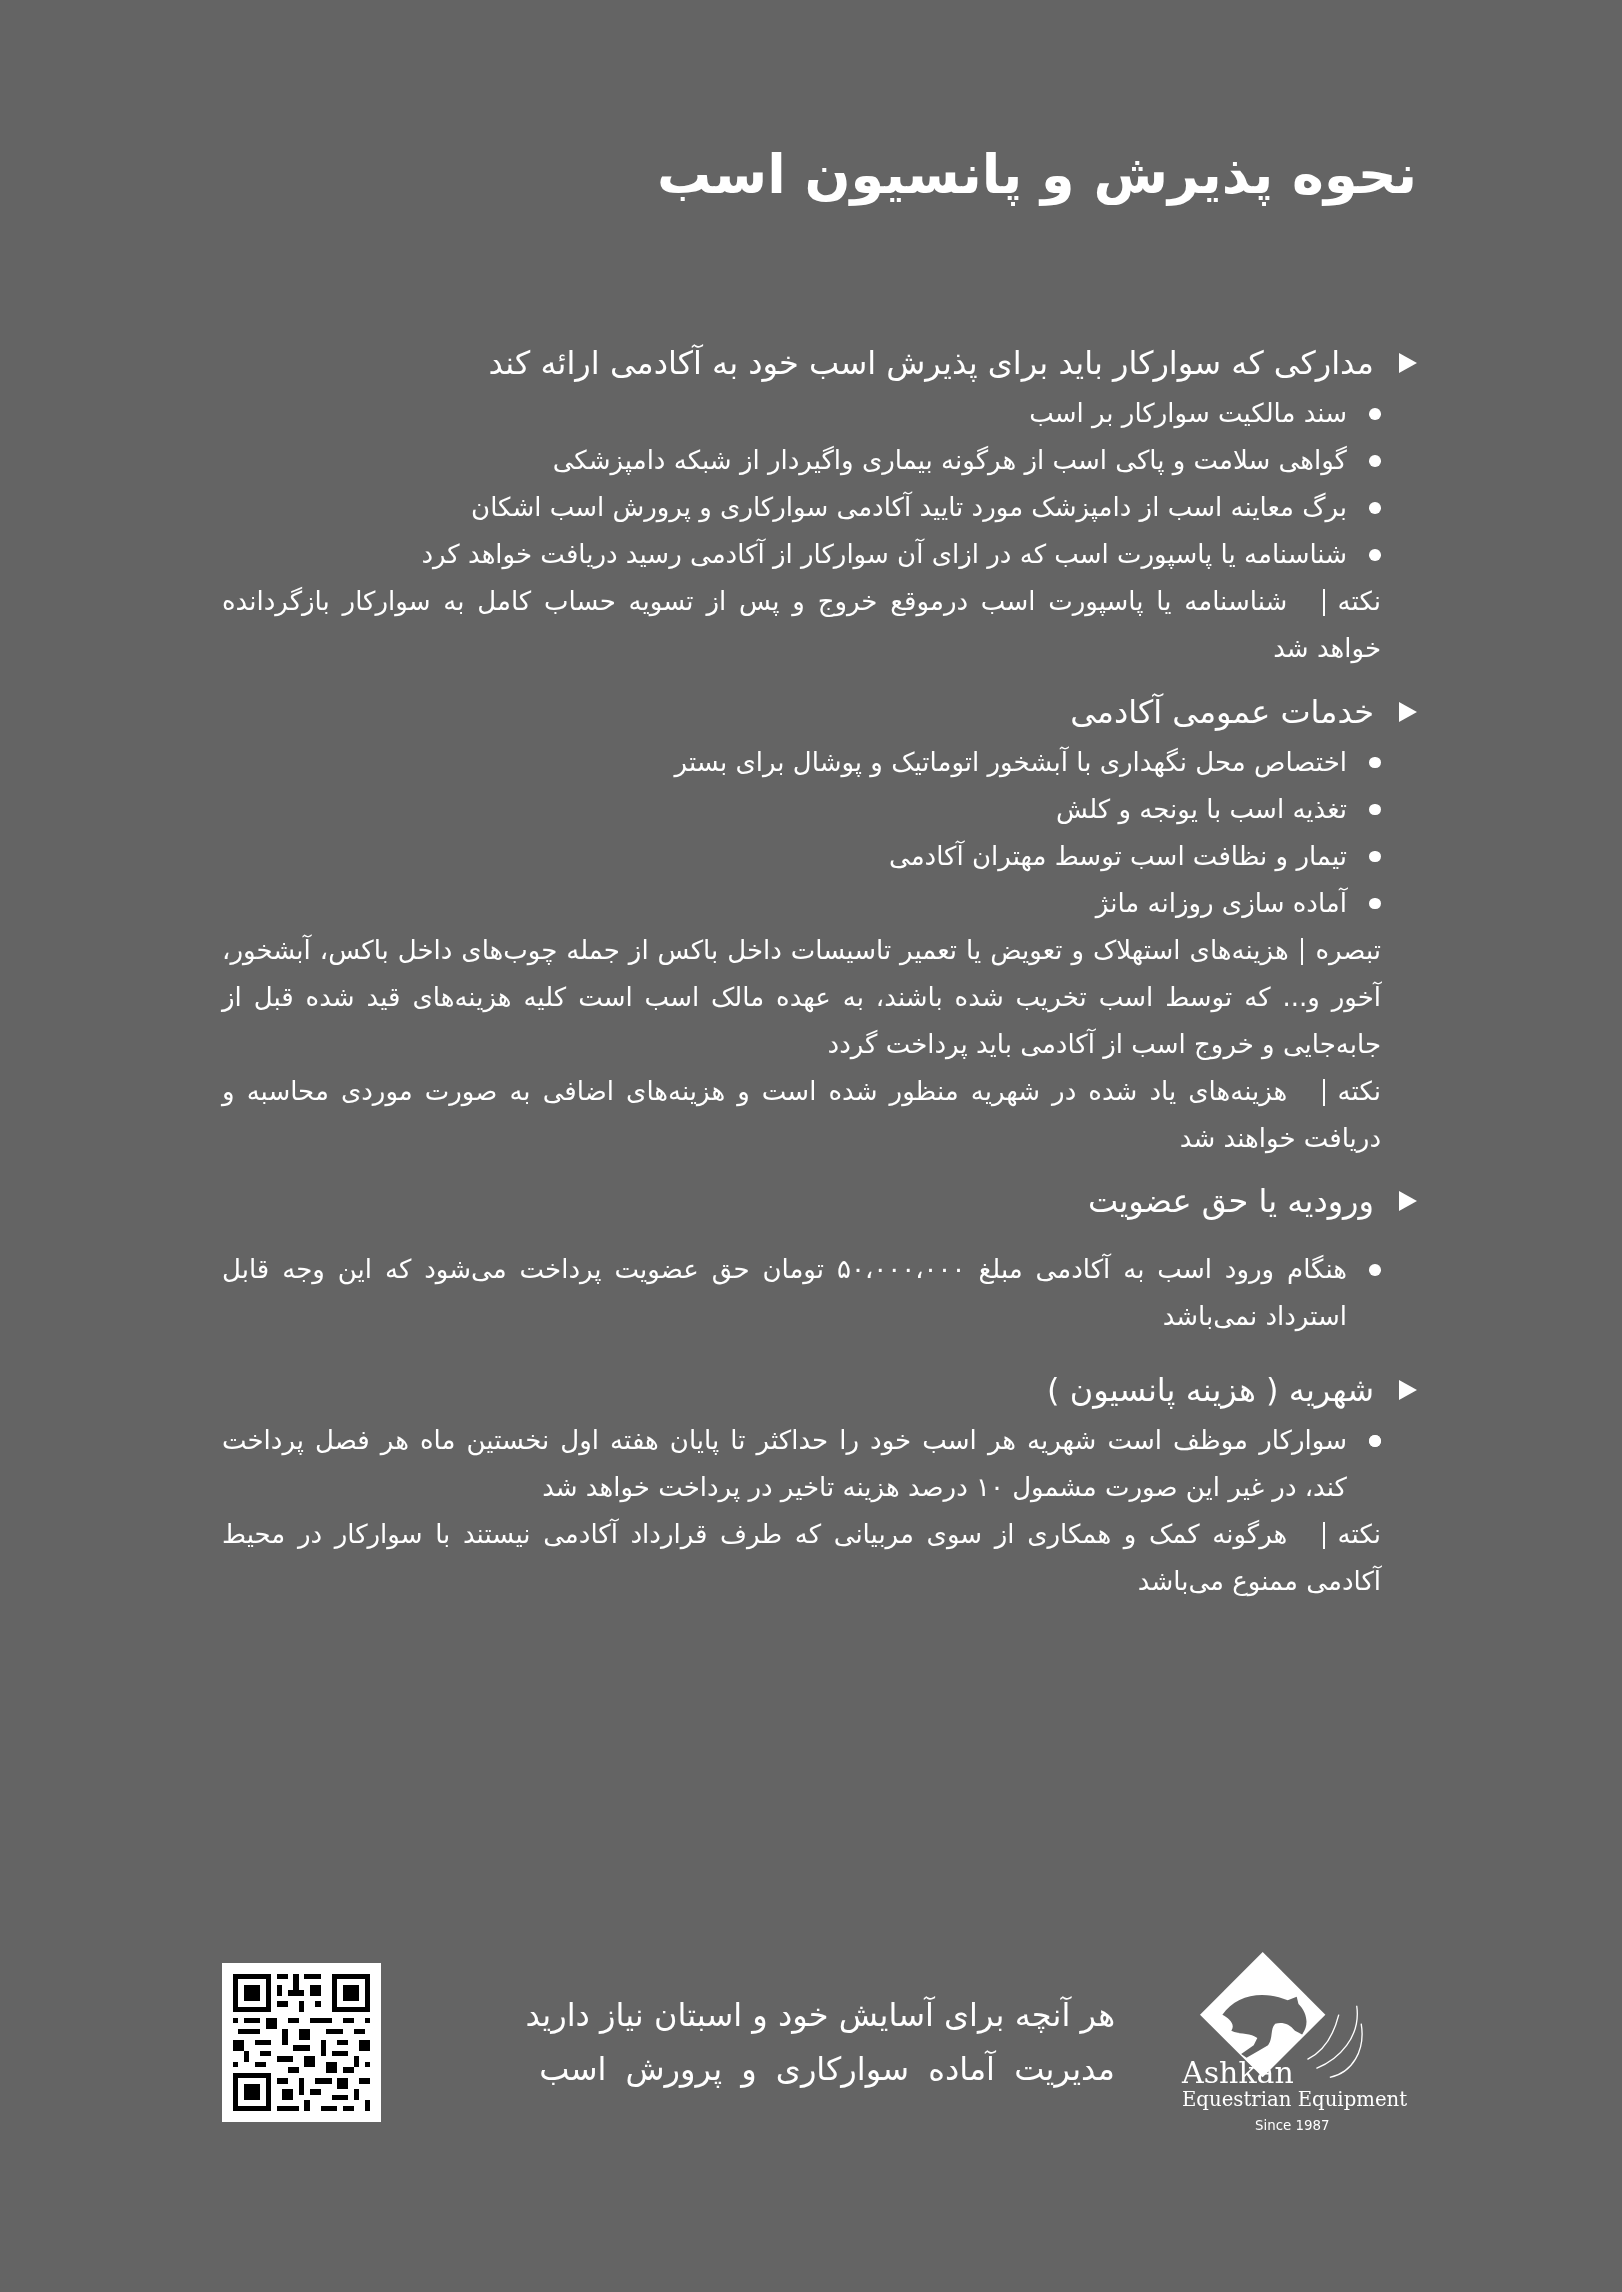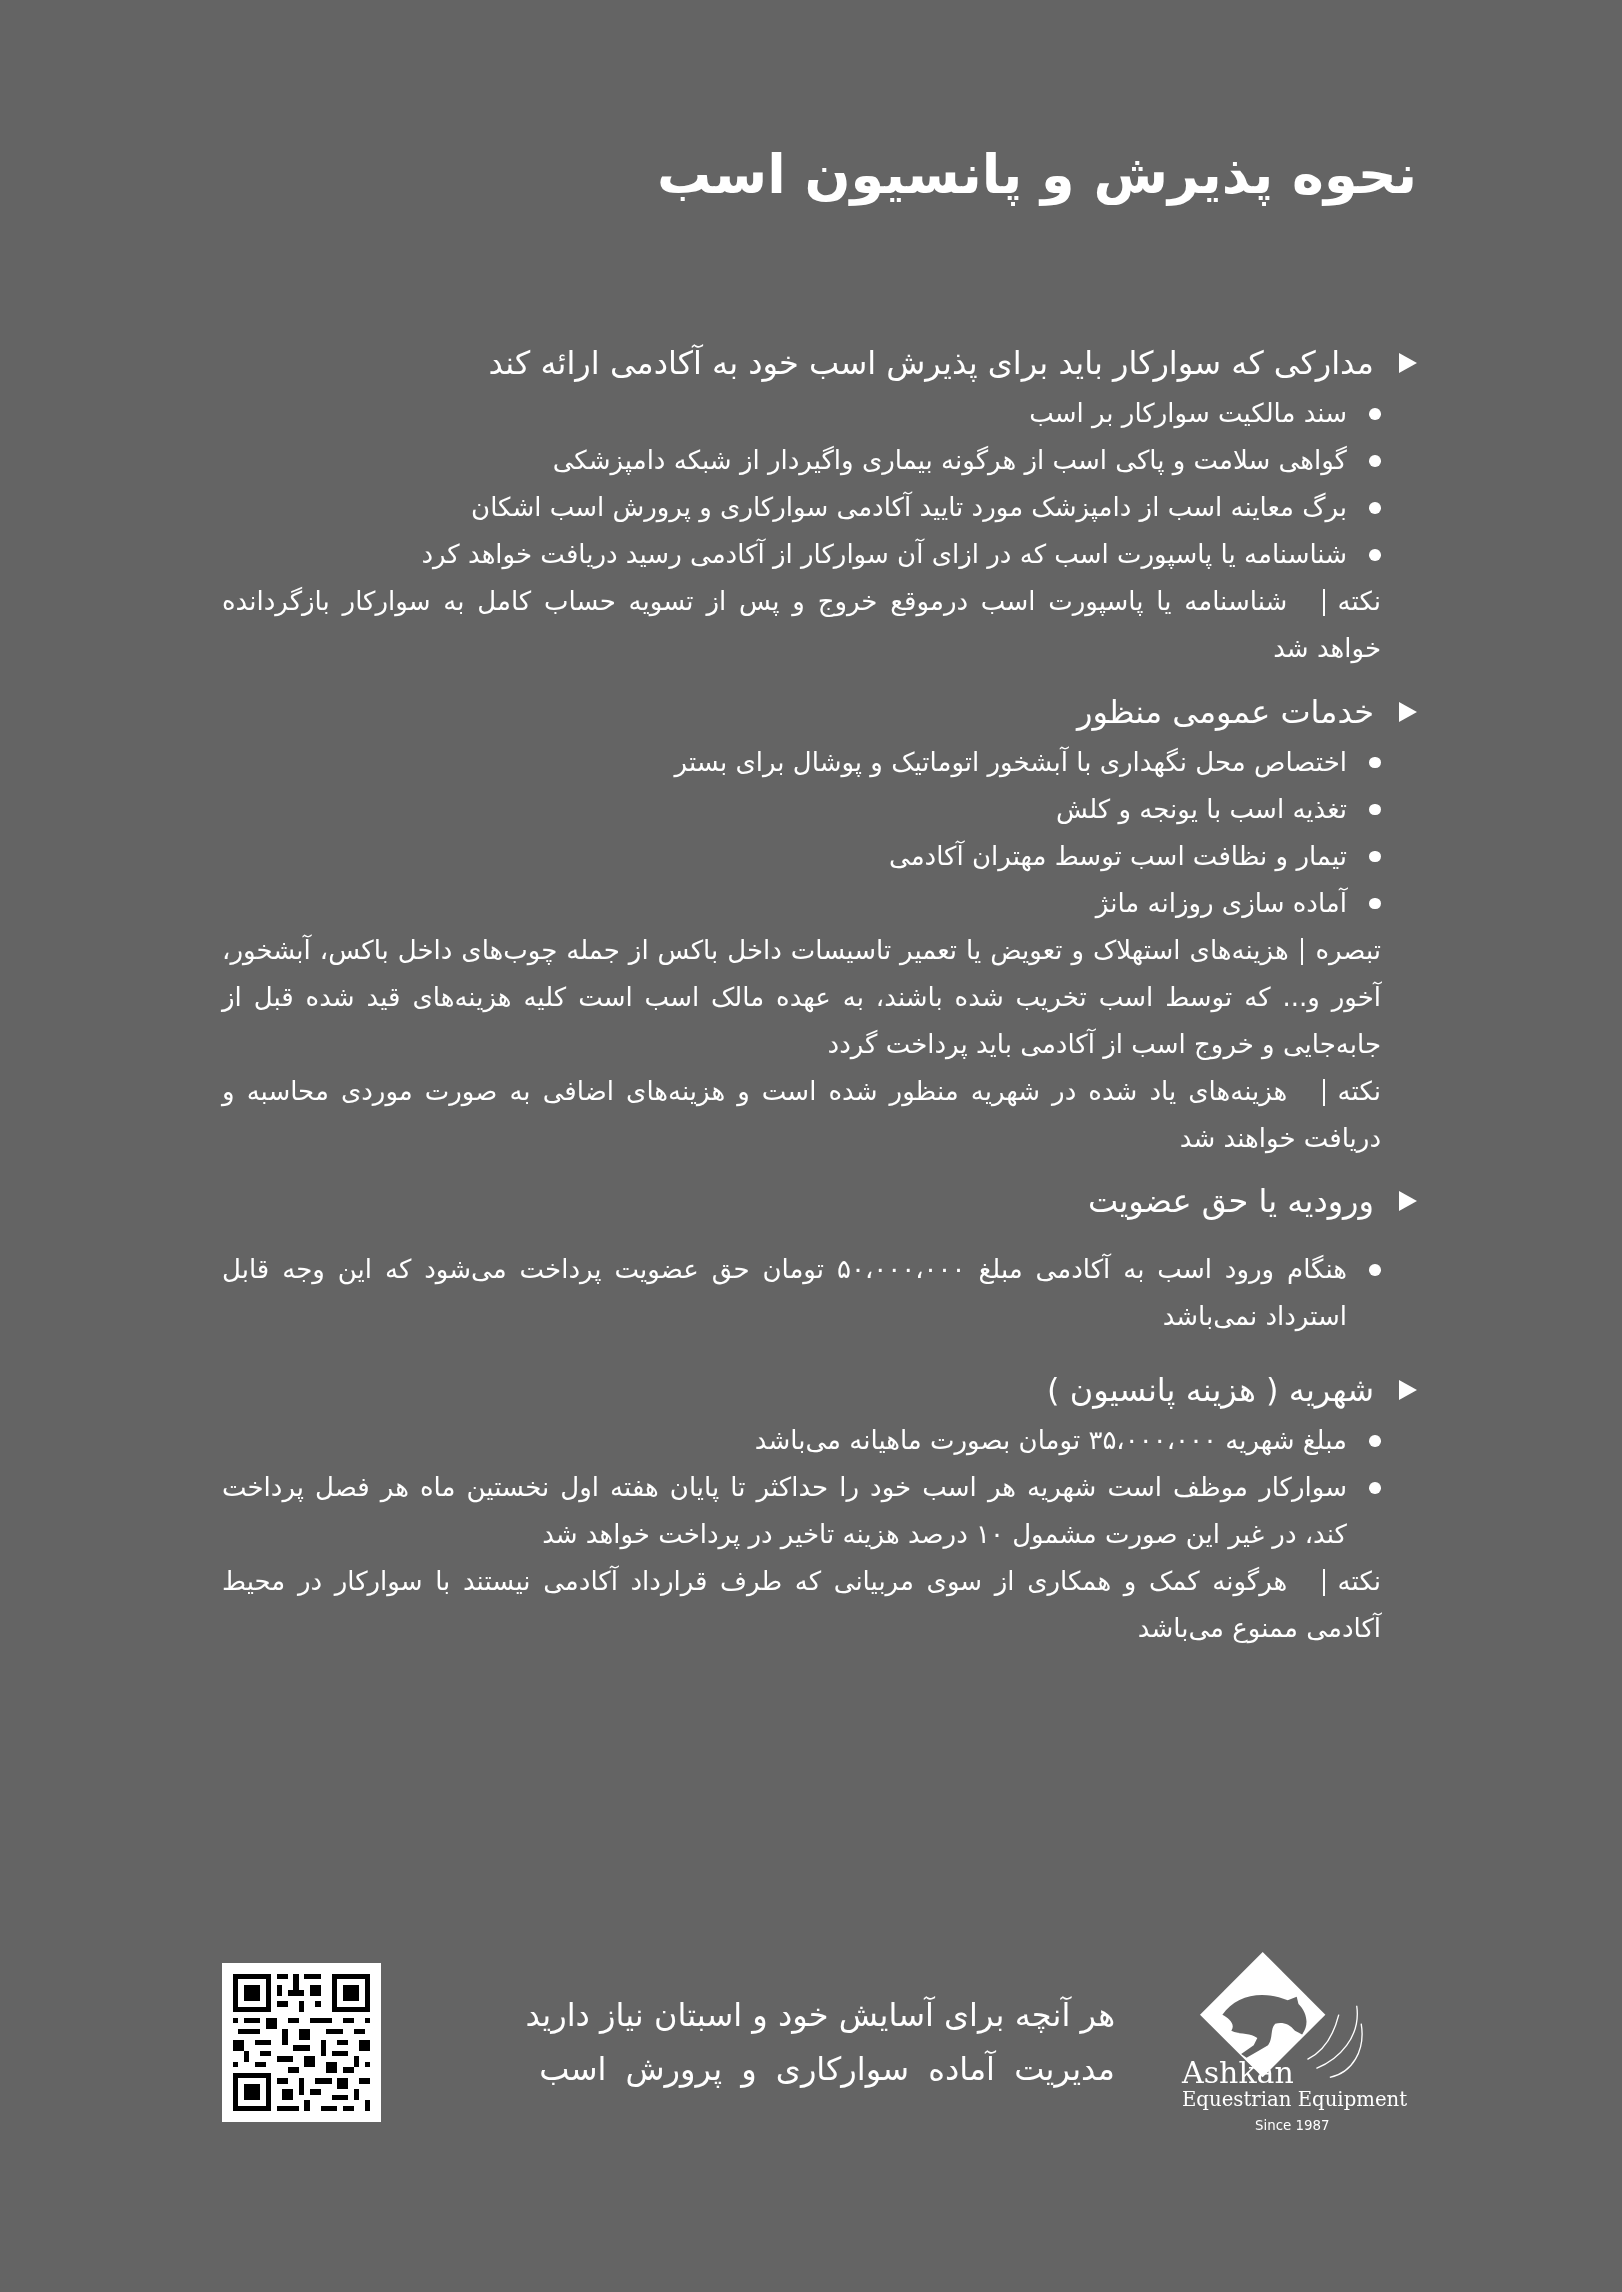--- a/index.html
+++ b/index.html
@@ -103,21 +103,21 @@
       <li><span class="dot"></span><span>شناسنامه یا پاسپورت اسب که در ازای آن سوارکار از آکادمی رسید دریافت خواهد کرد</span></li>
     </ul>
     <p class="note-wrap" style="margin:0;">
       <span class="note-label">نکته</span><span class="note-bar"></span><span>شناسنامه یا پاسپورت اسب درموقع خروج و پس از تسویه حساب کامل به سوارکار بازگردانده خواهد شد</span>
     </p>
   </section>
 
   <section class="s2">
     <h2 class="section-heading">
       <span class="tri"></span>
-      <span>خدمات عمومی منظور</span>
+      <span>خدمات عمومی آکادمی</span>
     </h2>
     <ul class="bullets">
       <li><span class="dot"></span><span>اختصاص محل نگهداری با آبشخور اتوماتیک و پوشال برای بستر</span></li>
       <li><span class="dot"></span><span>تغذیه اسب با یونجه و کلش</span></li>
       <li><span class="dot"></span><span>تیمار و نظافت اسب توسط مهتران آکادمی</span></li>
       <li><span class="dot"></span><span>آماده سازی روزانه مانژ</span></li>
     </ul>
     <p class="note-wrap" style="margin:0;">
       <span class="note-label">تبصره</span><span class="note-bar" style="margin-left:12.5px;"></span><span>هزینه‌های استهلاک و تعویض یا تعمیر تاسیسات داخل باکس از جمله چوب‌های داخل باکس، آبشخور، آخور و... که توسط اسب تخریب شده باشند، به عهده مالک اسب است کلیه هزینه‌های قید شده قبل از جابه‌جایی و خروج اسب از آکادمی باید پرداخت گردد</span>
     </p>
@@ -136,21 +136,21 @@
       <li style="text-align:justify;"><span class="dot"></span><span>هنگام ورود اسب به آکادمی مبلغ ۵۰،۰۰۰،۰۰۰ تومان حق عضویت پرداخت می‌شود که این وجه قابل استرداد نمی‌باشد</span></li>
     </ul>
   </section>
 
   <section class="s4">
     <h2 class="section-heading">
       <span class="tri"></span>
       <span>شهریه ( هزینه پانسیون )</span>
     </h2>
     <ul class="bullets">
-      <li><span class="dot"></span><span>مبلغ شهریه ۳۵،۰۰۰،۰۰۰ تومان بصورت ماهیانه می‌باشد</span></li>
+      <li><span class="dot"></span></li>
       <li style="text-align:justify;"><span class="dot"></span><span>سوارکار موظف است شهریه هر اسب خود را حداکثر تا پایان هفته اول نخستین ماه هر فصل پرداخت کند، در غیر این صورت مشمول ۱۰ درصد هزینه تاخیر در پرداخت خواهد شد</span></li>
     </ul>
     <p class="note-wrap" style="margin:0;">
       <span class="note-label">نکته</span><span class="note-bar"></span><span>هرگونه کمک و همکاری از سوی مربیانی که طرف قرارداد آکادمی نیستند با سوارکار در محیط آکادمی ممنوع می‌باشد</span>
     </p>
   </section>
 </div>
 
 <div class="footer">
   <div class="qr">

